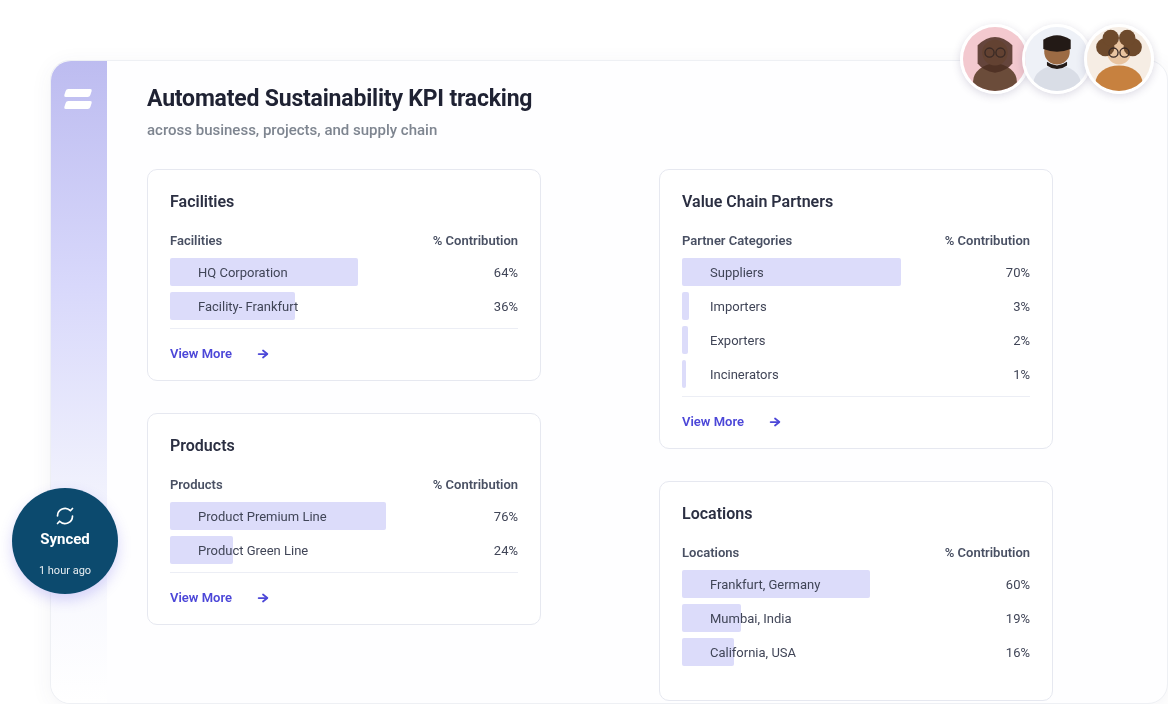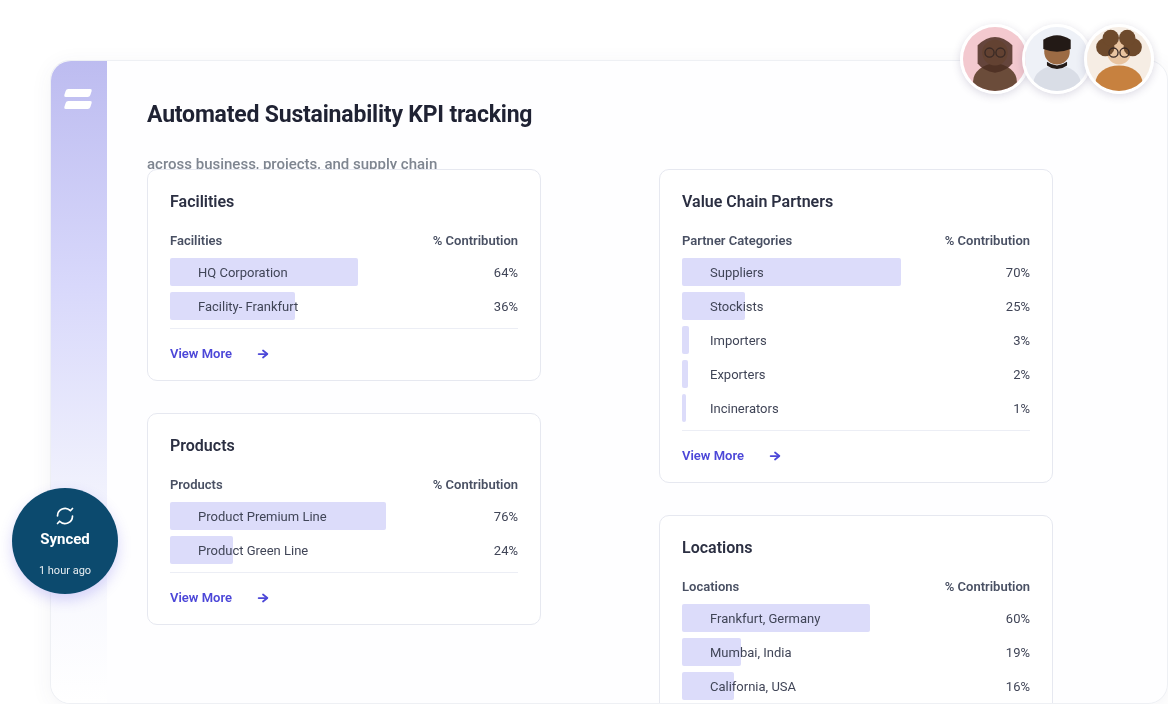--- a/index.html
+++ b/index.html
@@ -33,22 +33,22 @@
     width: 26px; height: 8px; background: #fff; border-radius: 2px;
     transform: skewX(-18deg);
   }
   .logo-icon .bottom-bar {
     margin-top: 4px;
     width: 26px; height: 8px; background: #fff; border-radius: 2px;
     transform: skewX(-18deg);
   }
 
   .header { position: absolute; left: 96px; top: 24px; }
-  .page-title { font-size: 23px; font-weight: 700; color: #1f2233; letter-spacing: -.2px; margin-top: 16px; }
-  .page-subtitle { font-size: 15px; font-weight: 500; color: #7e8590; margin-top: 27px; }
+  .page-title { font-size: 23px; font-weight: 700; color: #1f2233; letter-spacing: -.2px; }
+  .page-subtitle { font-size: 15px; font-weight: 500; color: #7e8590; margin-top: 9px; }
 
   .cards-area { position: absolute; left: 96px; top: 108px; right: 0; bottom: 0; overflow: hidden; }
   .col { position: absolute; top: 0; width: 394px; }
   .col-left  { left: 0; }
   .col-right { left: 512px; }
 
   .card {
     border: 1px solid #e6e8f0;
     border-radius: 10px;
     background: #fff;
@@ -258,27 +258,20 @@
         <div>
             <div class="row">
               <div class="bar-track">
                 <div class="bar-fill" style="width: 63%;"></div>
               </div>
               <span class="label">Suppliers</span>
               <span class="value">70%</span>
             </div>
             <div class="row">
               <div class="bar-track">
-                <div class="bar-fill" style="width: 18%;"></div>
-              </div>
-              <span class="label">Stockists</span>
-              <span class="value">25%</span>
-            </div>
-            <div class="row">
-              <div class="bar-track">
                 <div class="bar-fill" style="width: 2%;"></div>
               </div>
               <span class="label">Importers</span>
               <span class="value">3%</span>
             </div>
             <div class="row">
               <div class="bar-track">
                 <div class="bar-fill" style="width: 1.6%;"></div>
               </div>
               <span class="label">Exporters</span>

